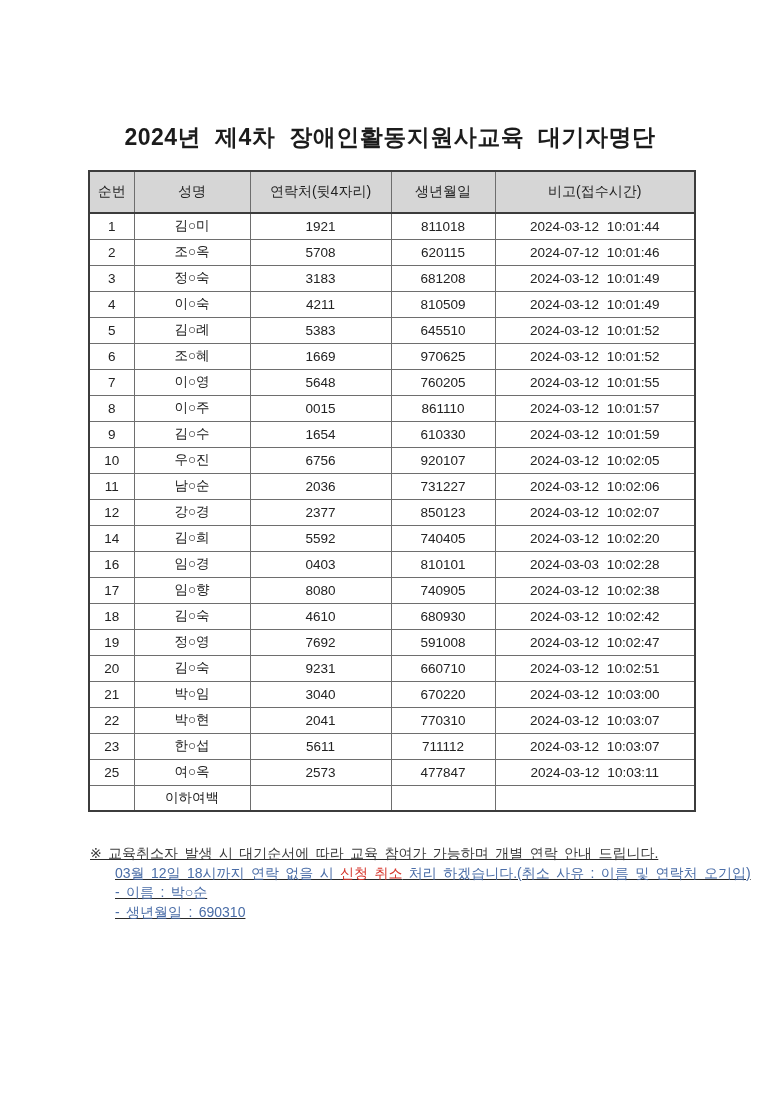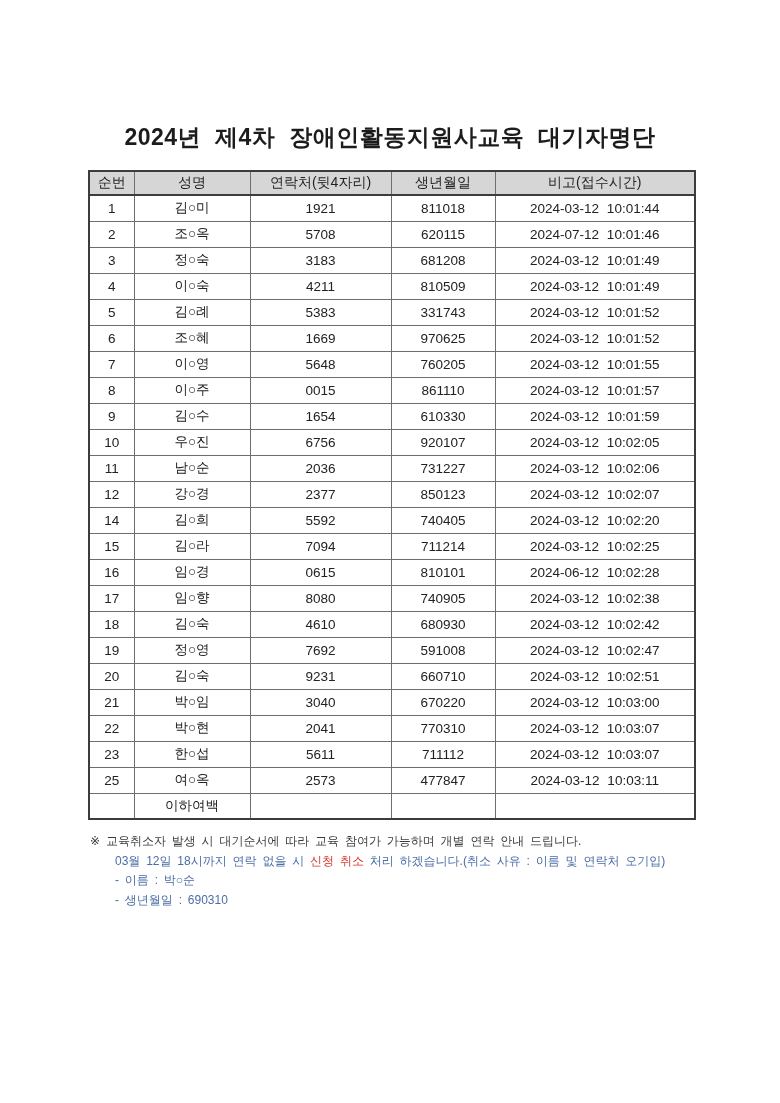--- a/index.html
+++ b/index.html
@@ -47,38 +47,39 @@
   table.waitlist td {
     border: 1px solid var(--border-mid);
     text-align: center;
     vertical-align: middle;
     padding: 0 2px;
     overflow: hidden;
     white-space: nowrap;
   }
   table.waitlist thead th {
     background: var(--header-bg);
-    height: 24px;
+    height: 42px;
     font-size: 14px;
     font-weight: normal;
     color: #1f1f1f;
     border-bottom: 2px solid var(--border-dark);
   }
   table.waitlist tbody td {
     height: 26px;
     font-size: 13.5px;
     color: #222222;
   }
   table.waitlist tbody td.cell-note {
     word-spacing: 4px;
   }
   .notes {
-    margin: 12px 0 0 90px;
-    font-size: 12px;
+    margin: 32px 0 0 90px;
+    font-size: 14px;
     line-height: 19.5px;
+    text-decoration: underline;
   }
   .note-line { white-space: nowrap; }
   .note-dark { color: #3b3b3b; word-spacing: 2.5px; }
   .note-blue { color: var(--note-blue); word-spacing: 2.5px; }
   .indent { padding-left: 25px; }
   .red { color: var(--highlight-red); }
 </style>
 </head>
 <body>
 
@@ -130,21 +131,21 @@
             <td class="cell-no">4</td>
             <td class="cell-name">이○숙</td>
             <td class="cell-phone">4211</td>
             <td class="cell-birth">810509</td>
             <td class="cell-note">2024-03-12 10:01:49</td>
           </tr>
           <tr>
             <td class="cell-no">5</td>
             <td class="cell-name">김○례</td>
             <td class="cell-phone">5383</td>
-            <td class="cell-birth">331743</td>
+            <td class="cell-birth">645510</td>
             <td class="cell-note">2024-03-12 10:01:52</td>
           </tr>
           <tr>
             <td class="cell-no">6</td>
             <td class="cell-name">조○혜</td>
             <td class="cell-phone">1669</td>
             <td class="cell-birth">970625</td>
             <td class="cell-note">2024-03-12 10:01:52</td>
           </tr>
           <tr>
@@ -190,32 +191,25 @@
             <td class="cell-note">2024-03-12 10:02:07</td>
           </tr>
           <tr>
             <td class="cell-no">14</td>
             <td class="cell-name">김○희</td>
             <td class="cell-phone">5592</td>
             <td class="cell-birth">740405</td>
             <td class="cell-note">2024-03-12 10:02:20</td>
           </tr>
           <tr>
-            <td class="cell-no">15</td>
-            <td class="cell-name">김○라</td>
-            <td class="cell-phone">7094</td>
-            <td class="cell-birth">711214</td>
-            <td class="cell-note">2024-03-12 10:02:25</td>
-          </tr>
-          <tr>
             <td class="cell-no">16</td>
             <td class="cell-name">임○경</td>
-            <td class="cell-phone">0615</td>
+            <td class="cell-phone">0403</td>
             <td class="cell-birth">810101</td>
-            <td class="cell-note">2024-06-12 10:02:28</td>
+            <td class="cell-note">2024-03-03 10:02:28</td>
           </tr>
           <tr>
             <td class="cell-no">17</td>
             <td class="cell-name">임○향</td>
             <td class="cell-phone">8080</td>
             <td class="cell-birth">740905</td>
             <td class="cell-note">2024-03-12 10:02:38</td>
           </tr>
           <tr>
             <td class="cell-no">18</td>

